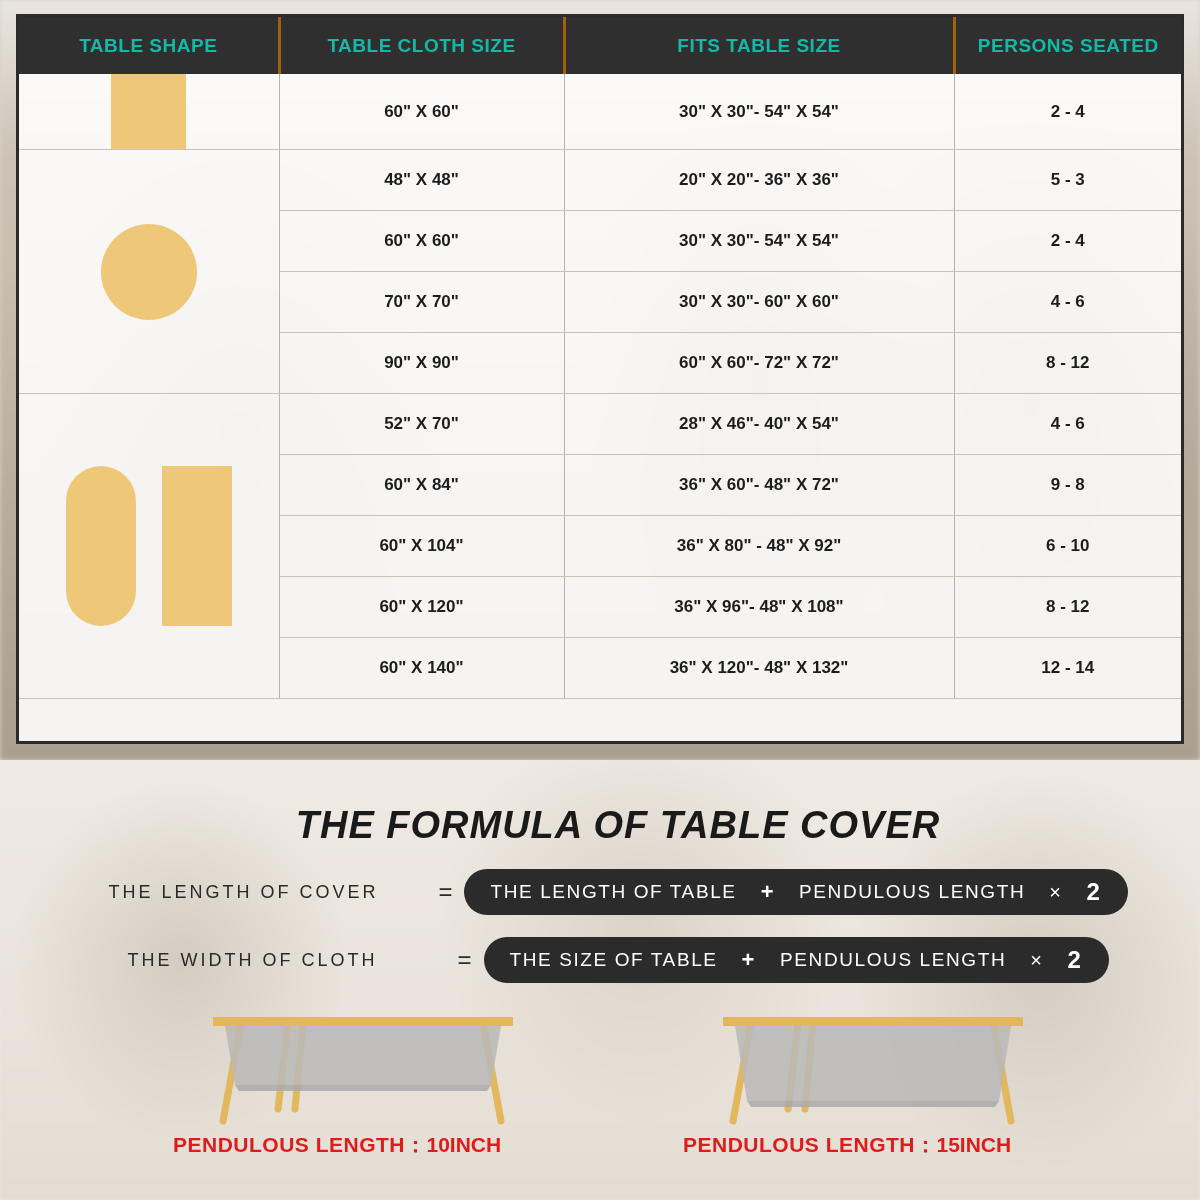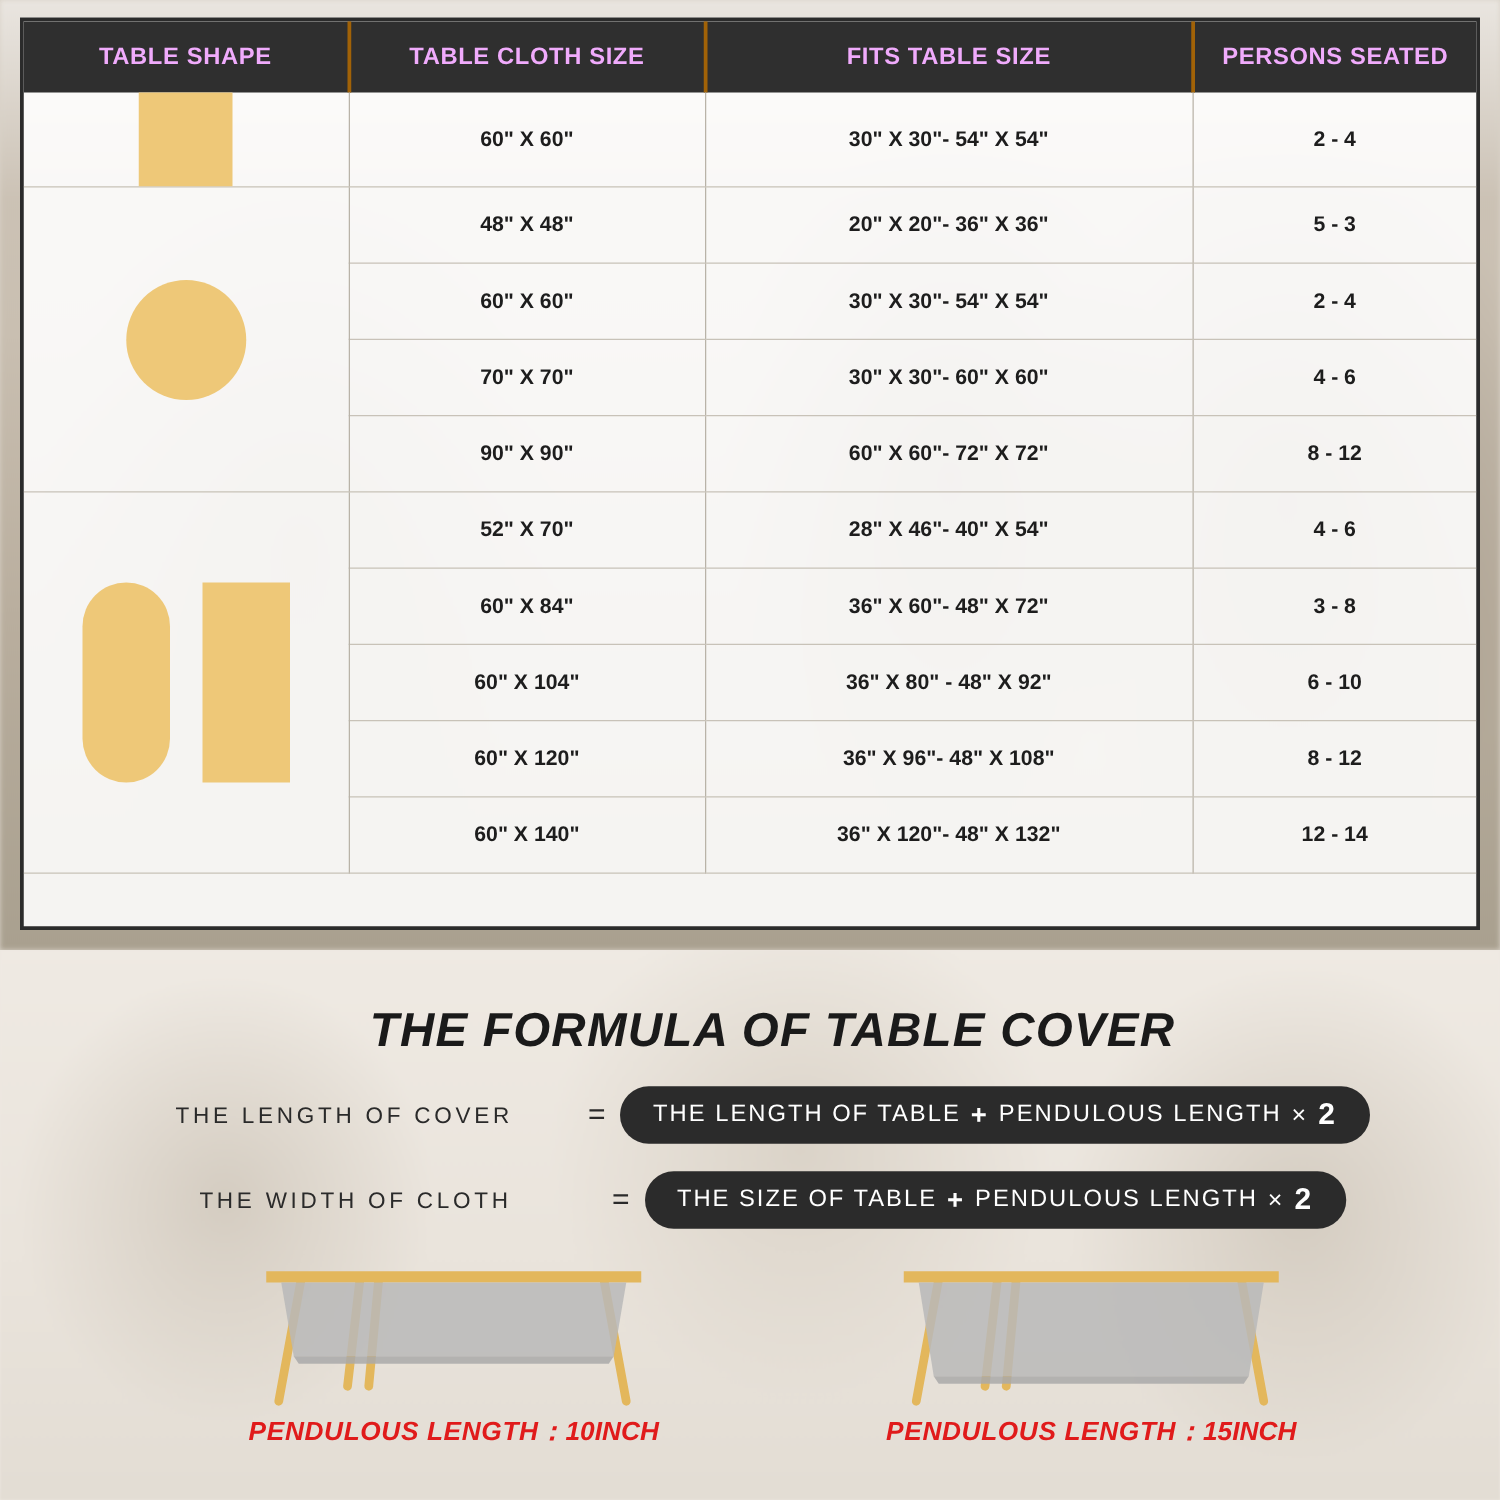--- a/index.html
+++ b/index.html
@@ -43,21 +43,21 @@
     overflow: hidden;
   }
 
   table.size-table {
     width: 100%;
     border-collapse: collapse;
     table-layout: fixed;
   }
   table.size-table thead th {
     background: #2f2f2f;
-    color: #f0abfc;
+    color: #14b8a6;
     font-size: 19px;
     font-weight: bold;
     letter-spacing: .5px;
     padding: 18px 0 17px 0;
     text-align: center;
     text-transform: uppercase;
   }
   table.size-table thead th + th { border-left: 3px solid #a16207; }
 
   col.c-shape { width: 260px; }
@@ -138,44 +138,43 @@
   }
   .eq { font-size: 24px; color: #2a2a2a; padding-right: 12px; }
   .pillbar {
     background: #2b2b2b;
     color: #fff;
     border-radius: 30px;
     height: 46px;
     display: flex;
     align-items: center;
     padding: 0 26px;
-    gap: 8px;
+    gap: 24px;
     font-size: 19px;
     letter-spacing: 1.6px;
     justify-content: center;
   }
   .pillbar .plus { font-size: 22px; font-weight: bold; }
   .pillbar .times { font-size: 20px; }
   .pillbar .two { font-size: 24px; font-weight: bold; }
 
   .diagrams {
     position: relative;
     display: flex;
     justify-content: center;
     gap: 130px;
     margin-top: 26px;
   }
   .diagram { width: 380px; position: relative; }
   .diagram svg { display: block; margin: 0 auto; }
   .pendlabel {
-    text-align: center;
+    text-align: left;
     font-size: 21px;
     font-weight: bold;
     color: #e01b1b;
-    font-style: italic;
     margin-top: 2px;
   }
   .pendlabel .lbl { letter-spacing: .5px; }
 </style>
 </head>
 <body>
 
 <div id="top-section">
   <div id="backdrop"></div>
 
@@ -241,21 +240,21 @@
               <span class="rect"></span>
             </div>
           </td>
           <td class="cloth">52" X 70"</td>
           <td class="fits">28" X 46"- 40" X 54"</td>
           <td class="pers">4 - 6</td>
         </tr>
         <tr>
           <td class="cloth">60" X 84"</td>
           <td class="fits">36" X 60"- 48" X 72"</td>
-          <td class="pers">3 - 8</td>
+          <td class="pers">9 - 8</td>
         </tr>
         <tr>
           <td class="cloth">60" X 104"</td>
           <td class="fits">36" X 80" - 48" X 92"</td>
           <td class="pers">6 - 10</td>
         </tr>
         <tr>
           <td class="cloth">60" X 120"</td>
           <td class="fits">36" X 96"- 48" X 108"</td>
           <td class="pers">8 - 12</td>

